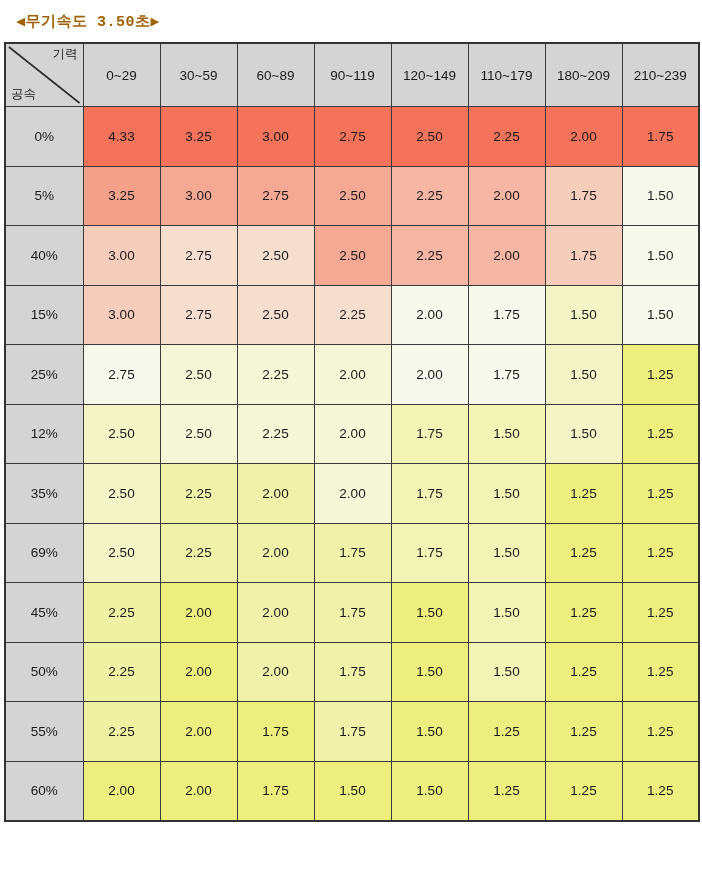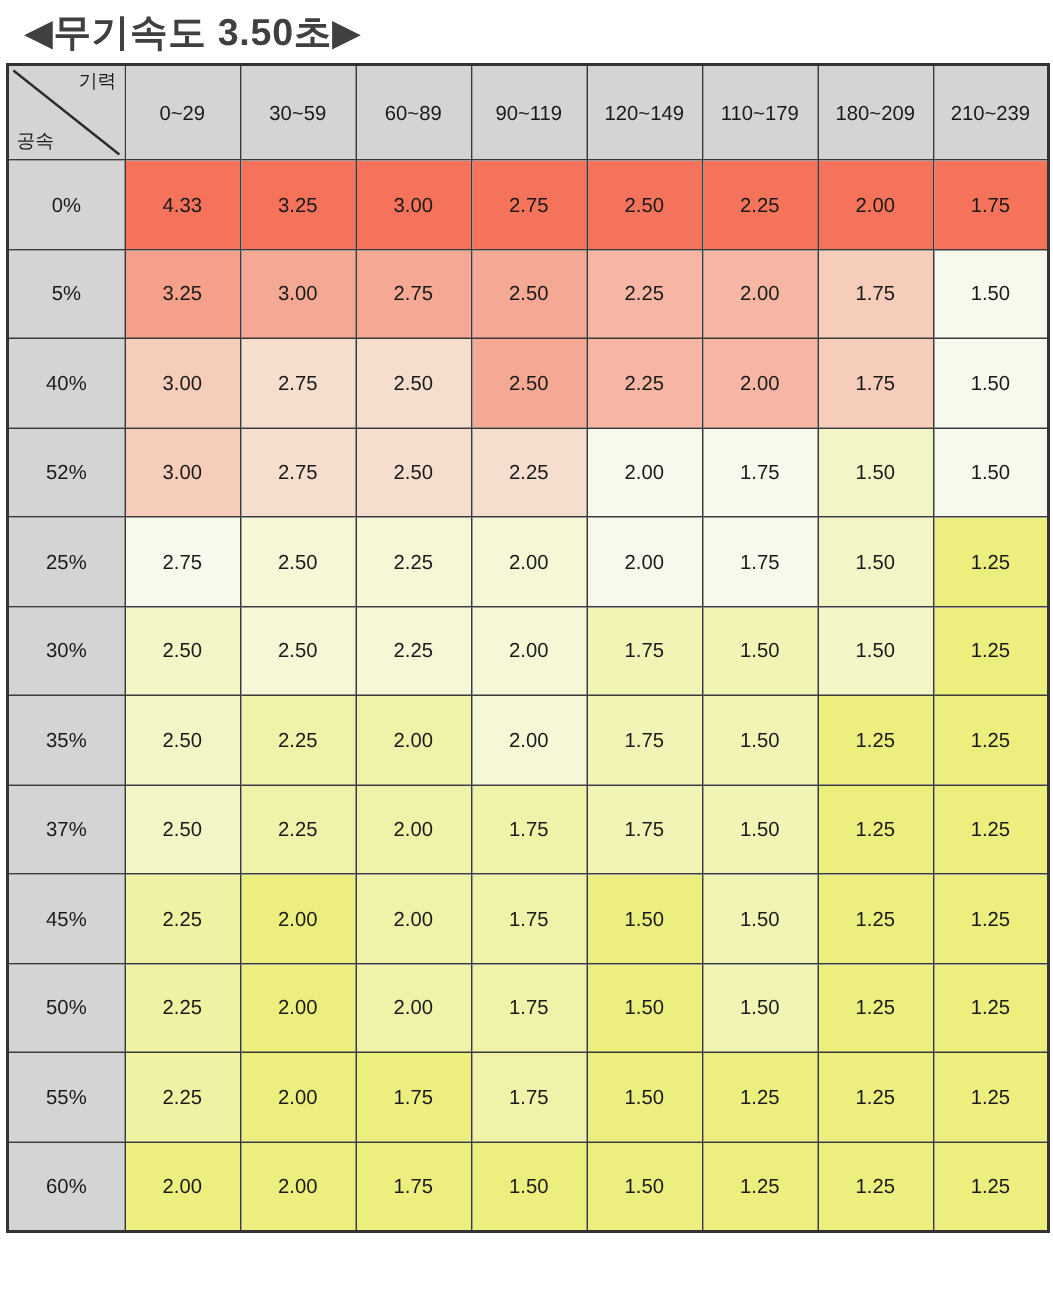--- a/index.html
+++ b/index.html
@@ -16,25 +16,26 @@
   }
 
   #title-bar {
     height: 42px;
     display: flex;
     align-items: center;
     padding-left: 16px;
     box-sizing: border-box;
   }
   #title-text {
-    font-size: 25px;
+    font-size: 15px;
     font-weight: bold;
     letter-spacing: 0.5px;
-    color: #404040;
+    color: #a16207;
     white-space: nowrap;
+    font-family: Liberation Mono, monospace;
   }
 
   #grid-wrap {
     padding: 0 4px;
     box-sizing: border-box;
   }
 
   table#matrix {
     border-collapse: collapse;
     table-layout: fixed;
@@ -173,21 +174,21 @@
           <td class="val-cell" style="background: rgb(246, 204, 187);">3.00</td>
           <td class="val-cell" style="background: rgb(246, 222, 207);">2.75</td>
           <td class="val-cell" style="background: rgb(246, 222, 207);">2.50</td>
           <td class="val-cell" style="background: rgb(245, 169, 148);">2.50</td>
           <td class="val-cell" style="background: rgb(246, 182, 163);">2.25</td>
           <td class="val-cell" style="background: rgb(246, 182, 163);">2.00</td>
           <td class="val-cell" style="background: rgb(246, 204, 187);">1.75</td>
           <td class="val-cell" style="background: rgb(247, 249, 236);">1.50</td>
         </tr>
         <tr>
-          <th class="row-head">52%</th>
+          <th class="row-head">15%</th>
           <td class="val-cell" style="background: rgb(246, 204, 187);">3.00</td>
           <td class="val-cell" style="background: rgb(246, 222, 207);">2.75</td>
           <td class="val-cell" style="background: rgb(246, 222, 207);">2.50</td>
           <td class="val-cell" style="background: rgb(246, 222, 207);">2.25</td>
           <td class="val-cell" style="background: rgb(247, 249, 236);">2.00</td>
           <td class="val-cell" style="background: rgb(247, 249, 236);">1.75</td>
           <td class="val-cell" style="background: rgb(243, 245, 199);">1.50</td>
           <td class="val-cell" style="background: rgb(247, 249, 236);">1.50</td>
         </tr>
         <tr>
@@ -195,21 +196,21 @@
           <td class="val-cell" style="background: rgb(247, 249, 236);">2.75</td>
           <td class="val-cell" style="background: rgb(245, 247, 214);">2.50</td>
           <td class="val-cell" style="background: rgb(245, 247, 214);">2.25</td>
           <td class="val-cell" style="background: rgb(245, 247, 214);">2.00</td>
           <td class="val-cell" style="background: rgb(247, 249, 236);">2.00</td>
           <td class="val-cell" style="background: rgb(247, 249, 236);">1.75</td>
           <td class="val-cell" style="background: rgb(243, 245, 199);">1.50</td>
           <td class="val-cell" style="background: rgb(236, 238, 126);">1.25</td>
         </tr>
         <tr>
-          <th class="row-head">30%</th>
+          <th class="row-head">12%</th>
           <td class="val-cell" style="background: rgb(243, 245, 199);">2.50</td>
           <td class="val-cell" style="background: rgb(245, 247, 214);">2.50</td>
           <td class="val-cell" style="background: rgb(245, 247, 214);">2.25</td>
           <td class="val-cell" style="background: rgb(245, 247, 214);">2.00</td>
           <td class="val-cell" style="background: rgb(242, 244, 181);">1.75</td>
           <td class="val-cell" style="background: rgb(242, 244, 181);">1.50</td>
           <td class="val-cell" style="background: rgb(243, 245, 199);">1.50</td>
           <td class="val-cell" style="background: rgb(236, 238, 126);">1.25</td>
         </tr>
         <tr>
@@ -217,21 +218,21 @@
           <td class="val-cell" style="background: rgb(243, 245, 199);">2.50</td>
           <td class="val-cell" style="background: rgb(240, 242, 170);">2.25</td>
           <td class="val-cell" style="background: rgb(240, 242, 170);">2.00</td>
           <td class="val-cell" style="background: rgb(245, 247, 214);">2.00</td>
           <td class="val-cell" style="background: rgb(242, 244, 181);">1.75</td>
           <td class="val-cell" style="background: rgb(242, 244, 181);">1.50</td>
           <td class="val-cell" style="background: rgb(236, 238, 126);">1.25</td>
           <td class="val-cell" style="background: rgb(236, 238, 126);">1.25</td>
         </tr>
         <tr>
-          <th class="row-head">37%</th>
+          <th class="row-head">69%</th>
           <td class="val-cell" style="background: rgb(243, 245, 199);">2.50</td>
           <td class="val-cell" style="background: rgb(240, 242, 170);">2.25</td>
           <td class="val-cell" style="background: rgb(240, 242, 170);">2.00</td>
           <td class="val-cell" style="background: rgb(240, 242, 170);">1.75</td>
           <td class="val-cell" style="background: rgb(242, 244, 181);">1.75</td>
           <td class="val-cell" style="background: rgb(242, 244, 181);">1.50</td>
           <td class="val-cell" style="background: rgb(236, 238, 126);">1.25</td>
           <td class="val-cell" style="background: rgb(236, 238, 126);">1.25</td>
         </tr>
         <tr>

